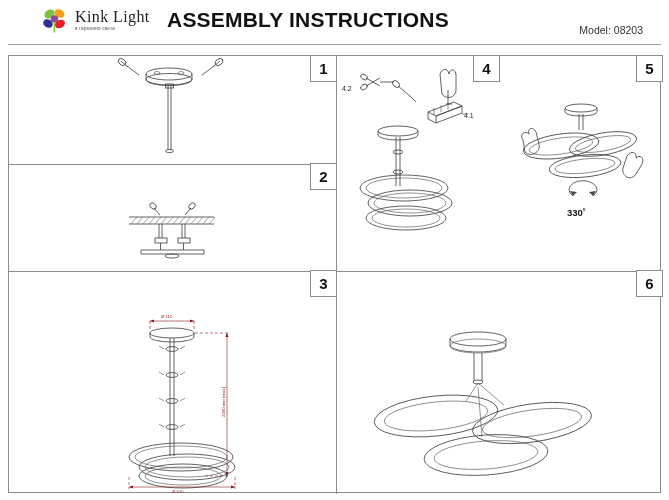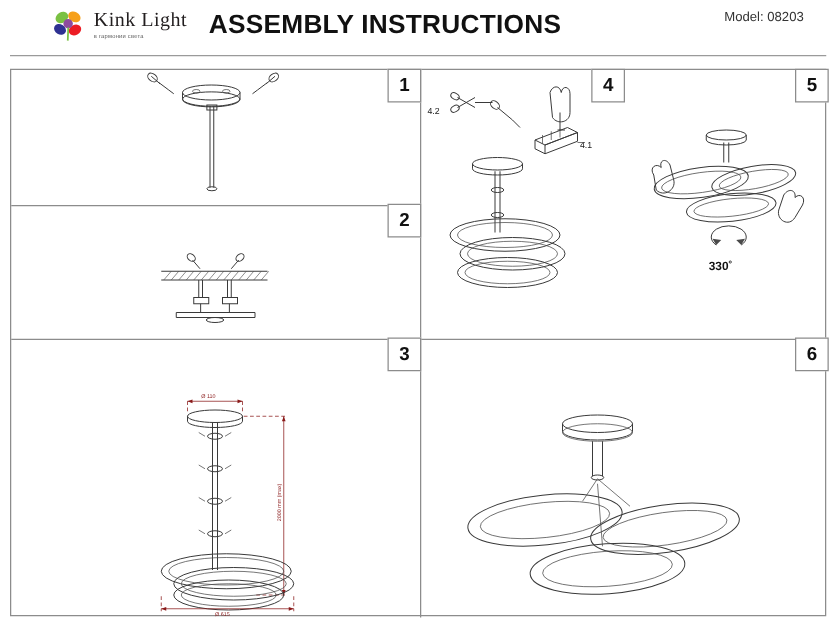--- a/index.html
+++ b/index.html
@@ -24,21 +24,21 @@
   .brand-name {
     font-size: 16px; letter-spacing: .4px; color: #231f20; font-weight: 400;
     font-family: "Liberation Serif", serif;
   }
   .brand-sub { font-size: 4.6px; color: #5a5a5a; letter-spacing: .2px; margin-top: 2px; }
   .title {
     position: absolute; left: 0; top: 8px; width: 616px; text-align: center;
     font-size: 21px; font-weight: bold; letter-spacing: .2px; color: #111;
   }
   .model {
-    position: absolute; right: 26px; top: 8px; font-size: 10.5px; color: #333; margin-left: 24px;
+    position: absolute; right: 26px; top: 24px; font-size: 10.5px; color: #333; margin-left: 24px;
   }
   .hrule {
     position: absolute; left: 8px; top: 44px; width: 653px; height: 1px; background: #9a9a9a;
   }
 
   
   .frame {
     position: absolute; left: 8px; top: 55px; width: 653px; height: 438px;
     border: 1px solid #8c8c8c;
   }

